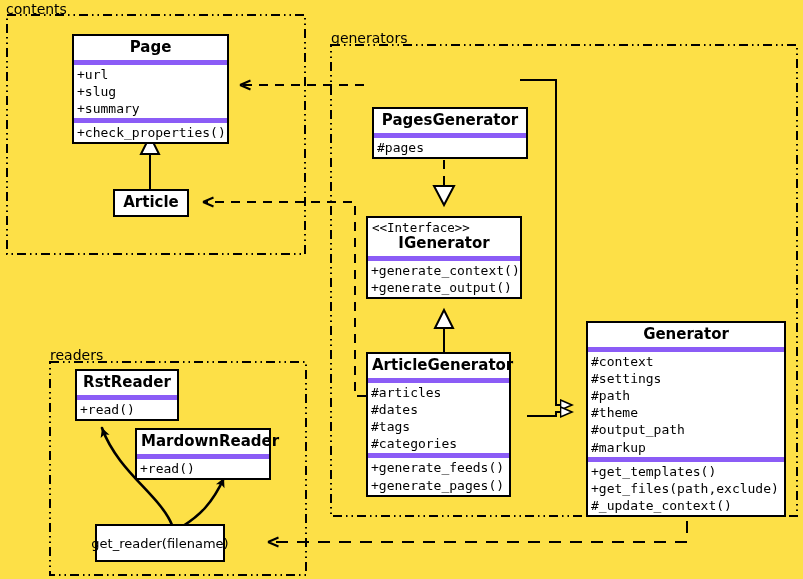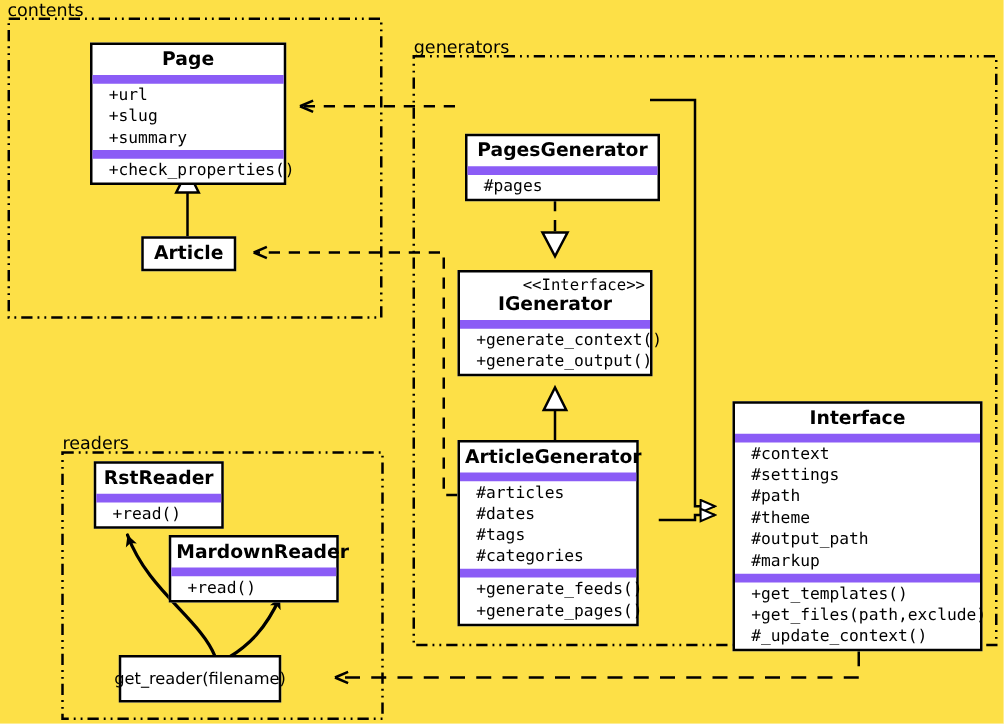--- a/index.html
+++ b/index.html
@@ -45,27 +45,27 @@
     text-align: center;
     color: #000000;
     padding: 3px 4px 4px 4px;
     line-height: 1.12;
     white-space: nowrap;
   }
   .uml-stereotype {
     font-family: "DejaVu Sans Mono", monospace;
     font-weight: normal;
     font-size: 12.5px;
-    text-align: right;
+    text-align: left;
     display: block;
     line-height: 1.15;
   }
   .uml-compartment {
-    border-top: 7px solid #8b5cf6;
-    padding: 1px 0 1px 13px;
+    border-top: 5px solid #8b5cf6;
+    padding: 1px 0 1px 3px;
   }
   .uml-member {
     font-family: "DejaVu Sans Mono", monospace;
     font-size: 13px;
     color: #000000;
     line-height: 1.32;
     white-space: nowrap;
   }
   .plain-box {
     position: absolute;
@@ -197,21 +197,21 @@
       <div class="uml-member">#tags</div>
       <div class="uml-member">#categories</div>
     </div>
     <div class="uml-compartment">
       <div class="uml-member">+generate_feeds()</div>
       <div class="uml-member">+generate_pages()</div>
     </div>
   </div>
 
   <div class="uml-class" style="left:586px; top:321px; width:200px;">
-    <div class="uml-title">Interface</div>
+    <div class="uml-title">Generator</div>
     <div class="uml-compartment">
       <div class="uml-member">#context</div>
       <div class="uml-member">#settings</div>
       <div class="uml-member">#path</div>
       <div class="uml-member">#theme</div>
       <div class="uml-member">#output_path</div>
       <div class="uml-member">#markup</div>
     </div>
     <div class="uml-compartment">
       <div class="uml-member">+get_templates()</div>

